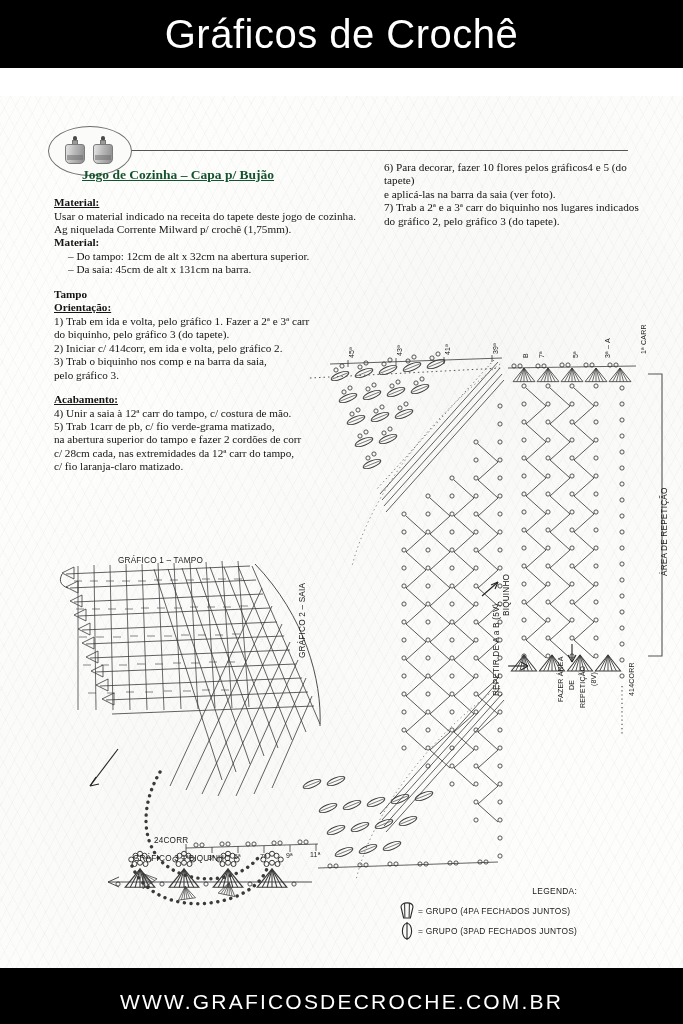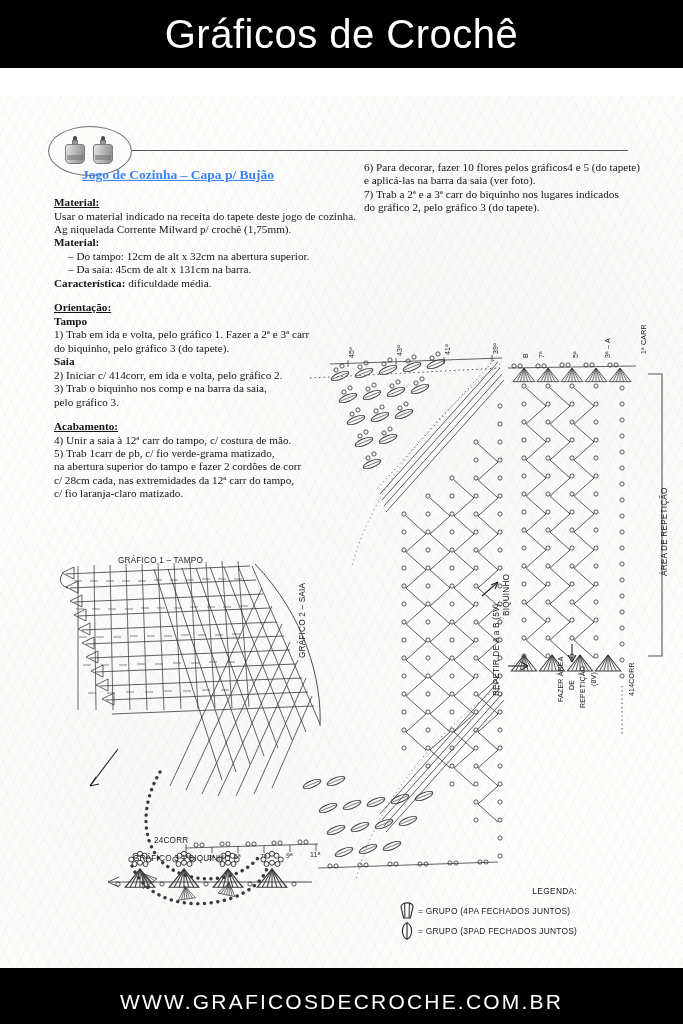--- a/index.html
+++ b/index.html
@@ -134,40 +134,40 @@
   }
 
   
   #recipe-title {
     position: absolute;
     left: 82px;
     top: 71px;
     font-size: 13.5px;
     font-weight: bold;
     text-decoration: underline;
-    color: #3b82f6;
+    color: #14532d;
     white-space: nowrap;
     z-index: 3;
   }
   .col {
     position: absolute;
     color: #141414;
     z-index: 3;
   }
   #col-left  { left: 54px; top: 100px;  width: 300px; }
   #col-right { left: 364px; top: 65px; width: 278px; }
 
   .block { margin-bottom: 0; }
   .p {
     font-size: 11.2px;
     line-height: 13.4px;
     margin: 0;
     white-space: nowrap;
   }
-  .p.wrap { white-space: normal; }
+  .p.wrap { white-space: normal; margin-left: 20px; }
   .h {
     font-size: 11.2px;
     line-height: 13.6px;
     margin: 0;
     font-weight: bold;
   }
   .h.u { text-decoration: underline; }
   .indent { padding-left: 14px; }
   .spacer { height: 11px; }
   b.tight { font-weight: bold; }
@@ -240,33 +240,28 @@
       <div class="p">Usar o material indicado na receita do tapete deste jogo de cozinha.</div>
       <div class="p">Ag niquelada Corrente Milward p/ crochê (1,75mm).</div>
     </div>
 
     <div class="block">
       <div class="h">Material:</div>
       <div class="p indent">– Do tampo: 12cm de alt x 32cm na abertura superior.</div>
       <div class="p indent">– Da saia: 45cm de alt x 131cm na barra.</div>
     </div>
 
-    <div class="p">
-      <b class="tight">Característica:</b>
-      <span>dificuldade média.</span>
-    </div>
 
     <div class="spacer"></div>
 
     <div class="block">
+      <div class="h">Tampo</div>
       <div class="h u">Orientação:</div>
-      <div class="h">Tampo</div>
       <div class="p">1) Trab em ida e volta, pelo gráfico 1. Fazer a 2ª e 3ª carr</div>
       <div class="p">do biquinho, pelo gráfico 3 (do tapete).</div>
-      <div class="h">Saia</div>
       <div class="p">2) Iniciar c/ 414corr, em ida e volta, pelo gráfico 2.</div>
       <div class="p">3) Trab o biquinho nos comp e na barra da saia,</div>
       <div class="p">pelo gráfico 3.</div>
     </div>
 
     <div class="spacer"></div>
 
     <div class="block">
       <div class="h u">Acabamento:</div>
       <div class="p">4) Unir a saia à 12ª carr do tampo, c/ costura de mão.</div>

